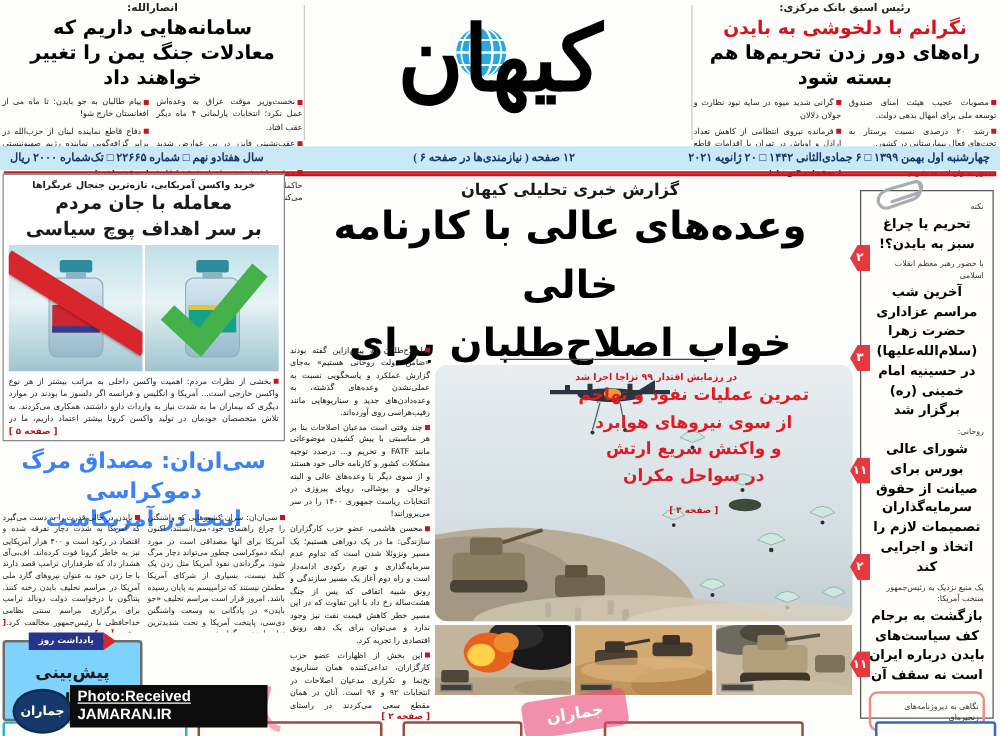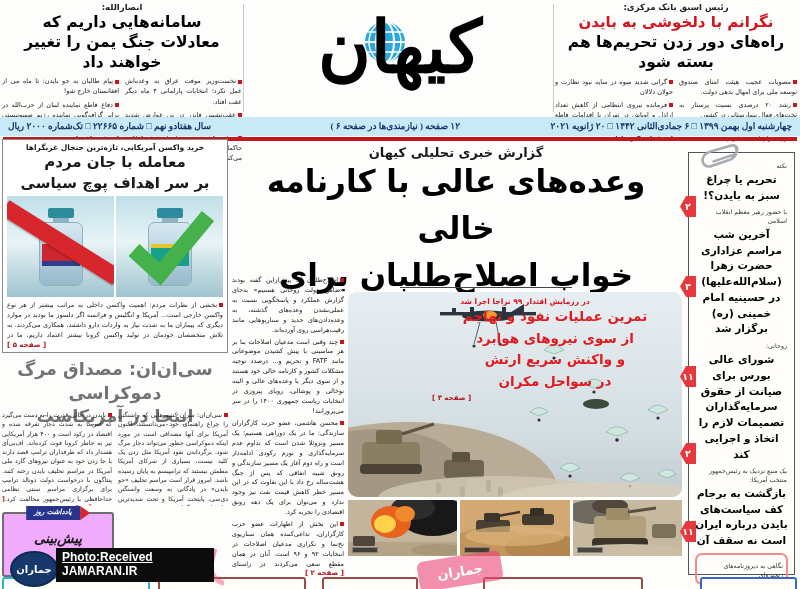--- a/index.html
+++ b/index.html
@@ -37,21 +37,21 @@
   .article{position:absolute;right:456px;top:276px;width:112px;height:292px;overflow:hidden;
            font-size:6.4px;line-height:1.55;text-align:justify;color:#111;}
   .article p{margin:0 0 2px 0;}
   .article-pref{position:absolute;right:456px;top:569px;width:112px;font-size:7px;}
   
   .photo-wrap{position:absolute;right:118px;top:292px;width:334px;height:264px;}
   .main-photo{position:absolute;left:0;top:0;width:334px;height:205px;overflow:hidden;background:#d7e0e4;border-radius:10px;}
   .ph-overlay{position:absolute;right:4px;top:5px;width:246px;}
   .ph-kicker{font-size:7.5px;font-weight:bold;color:#d6131f;text-align:center;padding-right:60px;}
   .ph-line{font-size:13.5px;font-weight:900;color:#e01b23;text-align:center;line-height:1.6;}
-  .ph-pref{font-size:7px;text-align:left;margin-top:2px;}
+  .ph-pref{font-size:7px;text-align:center;margin-top:12px;}
   .small-photos{position:absolute;left:0;top:208px;width:334px;height:56px;display:flex;gap:3px;}
   .sp{flex:1;overflow:hidden;position:relative;}
   .wm-chip{position:absolute;left:4px;bottom:3px;width:26px;height:6px;background:rgba(30,30,30,.75);
            border:1px solid rgba(200,200,200,.5);}
   
   .sidebar{position:absolute;right:5px;top:152px;width:107px;height:423px;border:1px solid #555;
            background:#fffefa;padding:4px 6px 4px 6px;}
   .paperclip{position:absolute;top:-16px;left:14px;}
   .sb-kicker{font-size:6.3px;color:#333;text-align:right;margin:5px 1px 1px 1px;line-height:1.4;}
   .sb-title{font-size:10.5px;font-weight:900;text-align:center;line-height:1.5;color:#000;}
@@ -72,25 +72,25 @@
   .vial .body{position:absolute;left:0;top:14px;width:44px;height:64px;border-radius:7px;
               background:linear-gradient(180deg,rgba(214,232,242,.95),rgba(150,185,202,.95));
               border:1px solid #8fb0bd;}
   .vial .lbl{position:absolute;left:3px;top:36px;width:38px;height:22px;}
   .check-sign{position:absolute;left:6px;top:8px;}
   .cross-band{position:absolute;left:-12px;top:38px;width:132px;height:17px;background:#d8262d;
               transform:rotate(32deg);box-shadow:0 1px 2px rgba(80,0,0,.4);}
   .vbox-cap{font-size:6.5px;line-height:1.55;text-align:justify;margin-top:3px;color:#222;height:40px;overflow:hidden;}
   .vbox-pref{font-size:7px;text-align:left;margin-top:1px;}
   .cnn-h{position:absolute;left:2px;top:358px;width:226px;text-align:center;font-size:17.5px;
-         font-weight:900;line-height:1.35;color:#737373;}
+         font-weight:900;line-height:1.35;color:#3b82f6;}
   .cnn-cols{position:absolute;left:2px;top:410px;width:226px;height:96px;display:flex;gap:6px;overflow:hidden;}
   .cnn-col{flex:1;font-size:6.2px;line-height:1.5;text-align:justify;color:#222;}
   
-  .bbox{position:absolute;top:512px;height:65px;border:2px solid #6d6d6d;border-radius:3px;background:#f0abfc;font-style:italic;}
+  .bbox{position:absolute;top:512px;height:65px;border:2px solid #6d6d6d;border-radius:3px;background:#7dd3fc;}
   .bbox-badge{position:absolute;top:-8px;left:50%;transform:translateX(-50%);display:flex;align-items:stretch;height:14px;}
   .badge-arrow{width:0;height:0;border-top:7px solid transparent;border-bottom:7px solid transparent;
                border-left:10px solid #d8262d;}
   .badge-label{background:#27348b;color:#fff;font-size:7px;font-weight:bold;padding:2px 8px 0 8px;white-space:nowrap;}
   .bbox-line{font-size:10.5px;font-weight:900;text-align:center;line-height:1.55;}
   .note-title{font-size:13.5px;font-weight:900;text-align:center;line-height:1.6;margin-top:14px;}
   
   .wm-black{position:absolute;left:56px;top:548px;width:158px;height:34px;background:#0c0c0c;color:#fff;
             direction:ltr;text-align:left;padding:2px 6px;z-index:30;font-family:"Liberation Sans",sans-serif;}
   .wm-black .l1{font-size:12px;font-weight:bold;line-height:1.2;text-decoration:underline;}

